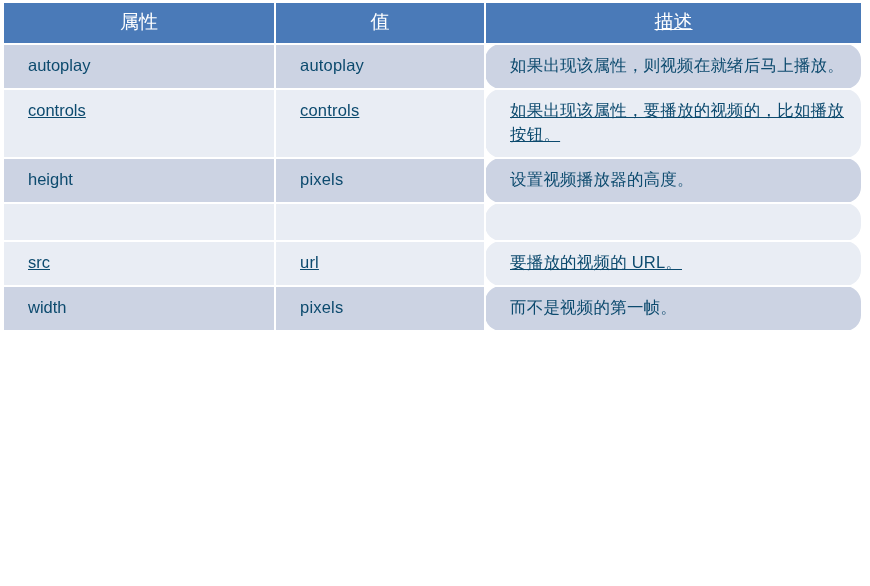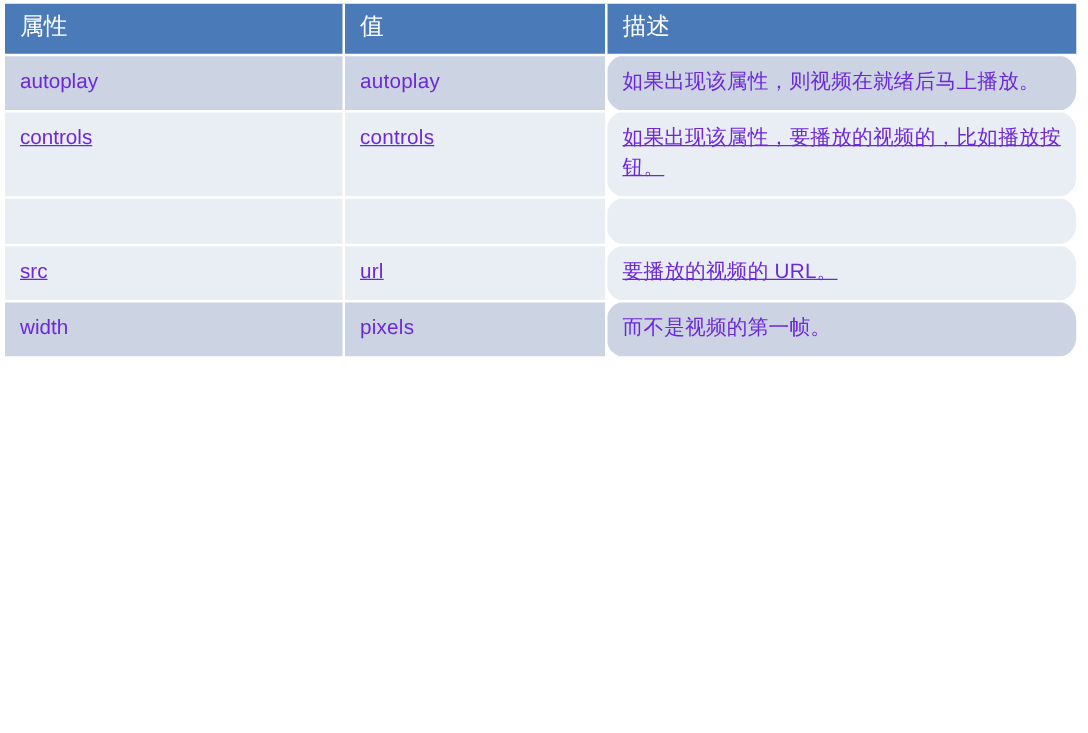--- a/index.html
+++ b/index.html
@@ -24,34 +24,34 @@
   }
   #attr-table col.c-attr  { width: 271px; }
   #attr-table col.c-value { width: 210px; }
   #attr-table col.c-desc  { width: 376px; }
 
   #attr-table th {
     background: #4a7ab8;
     color: #ffffff;
     font-size: 19px;
     font-weight: normal;
-    text-align: left;
+    text-align: center;
     padding: 6px 12px 8px 12px;
     vertical-align: middle;
     border-right: 2px solid #ffffff;
     border-bottom: 2px solid #ffffff;
     height: 26px;
     line-height: 1.25;
   }
-  #attr-table th:last-child { border-right: none; }
+  #attr-table th:last-child { border-right: none; text-decoration: underline; }
 
   #attr-table td {
     font-size: 16.5px;
-    color: #6d28d9;
-    padding: 9px 12px 10px 12px;
+    color: #0c4a6e;
+    padding: 9px 12px 10px 24px;
     vertical-align: top;
     line-height: 1.45;
     border-right: 2px solid #ffffff;
     border-bottom: 2px solid #ffffff;
     word-break: break-word;
   }
   #attr-table td:last-child { border-right: none; border-radius: 16px; }
 
   #attr-table tr.row-dark td  { background: #ccd3e3; }
   #attr-table tr.row-light td { background: #e9edf4; text-decoration: underline; }
@@ -84,20 +84,25 @@
       <tr class="row-dark">
         <td>autoplay</td>
         <td class="cell-cn">autoplay</td>
         <td class="cell-cn">如果出现该属性，则视频在就绪后马上播放。</td>
       </tr>
       <tr class="row-light">
         <td>controls</td>
         <td class="cell-cn">controls</td>
         <td class="cell-cn">如果出现该属性，要播放的视频的，比如播放按钮。</td>
       </tr>
+      <tr class="row-dark">
+        <td>height</td>
+        <td class="cell-cn">pixels</td>
+        <td class="cell-cn">设置视频播放器的高度。</td>
+      </tr>
       <tr class="row-light row-empty">
         <td></td>
         <td class="cell-cn"></td>
         <td class="cell-cn"></td>
       </tr>
       <tr class="row-light">
         <td>src</td>
         <td class="cell-cn">url</td>
         <td class="cell-cn">要播放的视频的 URL。</td>
       </tr>

